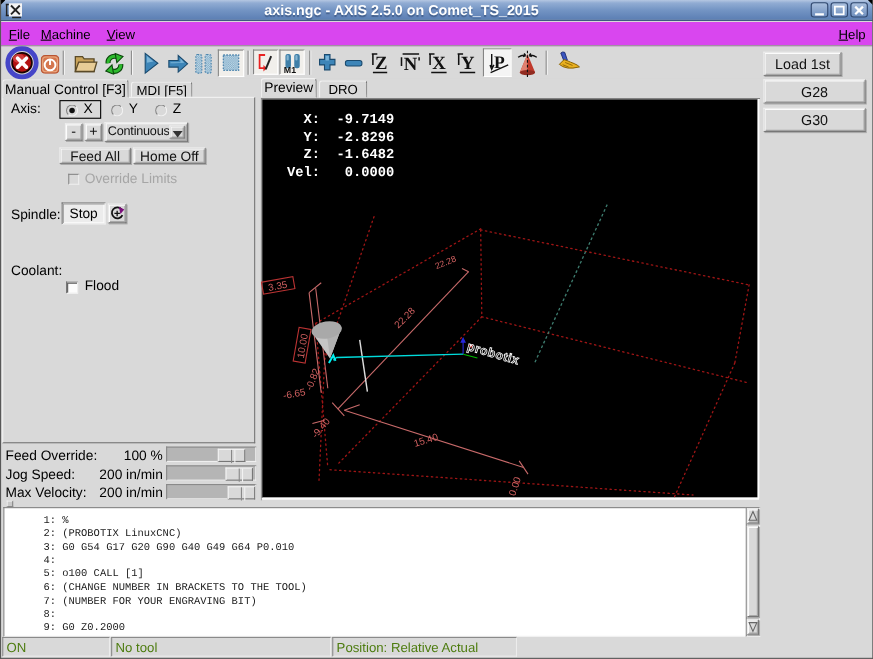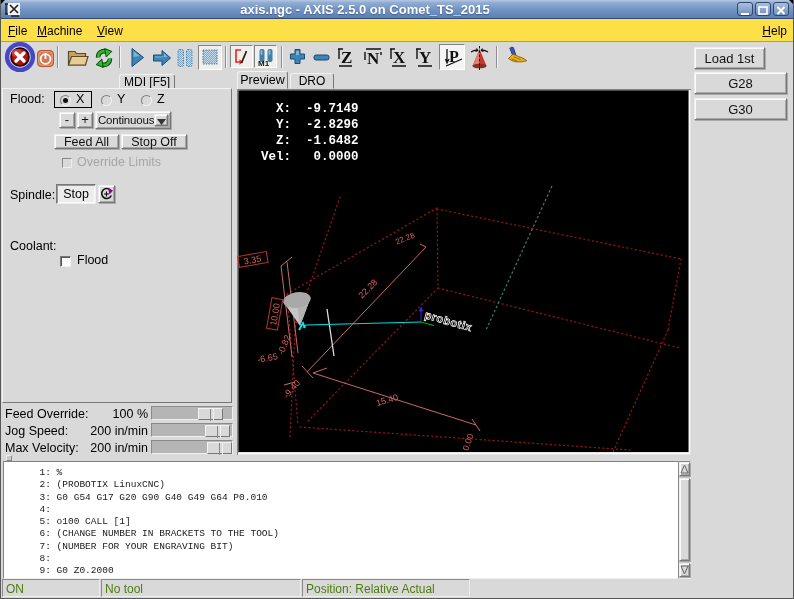--- a/index.html
+++ b/index.html
@@ -9,21 +9,21 @@
 
 #titlebar { position:absolute; left:0; top:0; width:794px; height:19px;
   background:linear-gradient(#b5c7e2 0%, #91acd3 15%, #7495c4 50%, #6587ba 80%, #5c7fb4 100%);
   border-bottom:1px solid #2e4b77; }
 #titlebar .corner { position:absolute; top:0; width:5px; height:5px; background:#000; }
 #title-text { position:absolute; left:0; right:0; top:2px; text-align:center; color:#fff;
   font-size:13px; font-weight:bold; text-shadow:0 1px 1px #44608c; }
 .tbtn { position:absolute; top:2px; width:16px; height:14px; border:1px solid #31486e;
   border-radius:3px; background:linear-gradient(#a9bfdd, #7090bf); color:#fff; }
 
-#menubar { position:absolute; left:1px; top:20px; width:792px; height:22px; background:#fde047;
+#menubar { position:absolute; left:1px; top:20px; width:792px; height:22px; background:#d946ef;
   border-bottom:1px solid #9a9a9a; font-size:12px; color:#000; }
 .menu-item { position:absolute; top:4px; }
 .menu-item u { text-decoration:underline; }
 
 #toolbar { position:absolute; left:1px; top:43px; width:792px; height:28px; background:#d9d9d9; }
 .tsep { position:absolute; top:3px; width:2px; height:22px; border-left:1px solid #8e8e8e; border-right:1px solid #f4f4f4; }
 .ticon { position:absolute; }
 
 .tsunk { position:absolute; border:1px solid; border-color:#848484 #ffffff #ffffff #848484; background:#f1efeb; }
 .tsunk .in { position:absolute; inset:0; }
@@ -222,41 +222,42 @@
     </svg>
     <div class="tsep" style="left:495px;"></div>
 
     <svg class="ticon" style="left:504px; top:3px;" width="23" height="24" viewBox="0 0 23 24">
       <path d="M4.8 2.2 Q6.5 0.6 8.4 1.6 L10.8 8.8 L7.8 9.8 Z" fill="#3a55c0" stroke="#1a2a70" stroke-width="0.8"></path>
       <path d="M7.8 8.2 L10.8 9.2 Q13.5 10.5 17 11.8 Q20 13 21.8 14.8 Q15.5 16.5 11 15.8 Q6 15 3.5 12.5 Q5.5 10.5 7.8 8.2 Z" fill="#e8b020" stroke="#8a6205" stroke-width="0.9"></path>
       <path d="M6.5 12.8 L12 15 M8.8 10.8 L15.5 13.5" stroke="#8a6205" stroke-width="0.8"></path>
     </svg>
   </div>
 
+  <div class="tab" style="left:2px; top:72px; width:115px; height:17px; border-bottom:1px solid #d9d9d9; z-index:3; font-size:12.5px; line-height:16px;">Manual Control [F3]</div>
   <div class="tab" style="left:119px; top:74px; width:56px; height:17px; line-height:14px;">MDI [F5]</div>
   <div id="lnb"></div>
 
-  <div style="position:absolute; left:10px; top:92px; font-size:12.5px;">Flood:</div>
+  <div style="position:absolute; left:10px; top:92px; font-size:12.5px;">Axis:</div>
   <div style="position:absolute; left:54px; top:91px; width:38px; height:17px; border:1px solid #000;"></div>
   <div class="radio" style="left:60px; top:95px;">
       <span class="rdot"></span>
     </div>
   <div style="position:absolute; left:76px; top:92px; font-size:12.5px;">X</div>
   <div class="radio" style="left:101px; top:95px;"></div>
   <div style="position:absolute; left:117px; top:92px; font-size:12.5px;">Y</div>
   <div class="radio" style="left:141px; top:95px;"></div>
   <div style="position:absolute; left:157px; top:92px; font-size:12.5px;">Z</div>
   <div class="btn" style="left:59px; top:112px; width:16px; height:16px; line-height:14px;">-</div>
   <div class="btn" style="left:77px; top:112px; width:16px; height:16px; line-height:14px;">+</div>
   <div class="btn" style="left:95px; top:111px; width:76px; height:18px; line-height:17px; text-align:left; padding-left:2px; font-size:11.5px; letter-spacing:-0.2px;">Continuous</div>
   <div class="btn" style="left:154px; top:114px; width:14px; height:12px;"><svg width="13" height="10">
         <path d="M2 2 L11 2 L6.5 8 Z" fill="#333"></path>
       </svg></div>
   <div class="btn" style="left:54px; top:134px; width:65px; height:15px; line-height:14px; font-size:12.5px;">Feed All</div>
-  <div class="btn" style="left:121px; top:134px; width:66px; height:15px; line-height:14px; font-size:12.5px;">Stop Off</div>
+  <div class="btn" style="left:121px; top:134px; width:66px; height:15px; line-height:14px; font-size:12.5px;">Home Off</div>
   <div style="position:absolute; left:62px; top:158px; width:10px; height:10px; background:#d9d9d9; border:1px solid; border-color:#888 #eee #eee #888;"></div>
   <div style="position:absolute; left:77px; top:155px; font-size:12.5px; color:#a6a6a6;">Override Limits</div>
   <div style="position:absolute; left:10px; top:188px; font-size:12.5px;">Spindle:</div>
   <div class="sunken" style="position:absolute; left:56px; top:184px; width:40px; height:20px; background:#ececec; font-size:12.5px; text-align:center; line-height:18px;">Stop</div>
   <div class="btn" style="left:98px; top:185px; width:17px; height:18px;">
     <svg width="15" height="16" viewBox="0 0 15 16">
       <path d="M11.5 4.2 A5 5 0 1 0 12.3 9.5" fill="none" stroke="#111" stroke-width="1.6"></path>
       <path d="M9 2 L14 4.5 L10.5 8.5 Z" fill="#7a0f7a"></path>
       <path d="M7.5 5.5 L7.5 10.5 M5 8 L10 8" stroke="#111" stroke-width="1.2"></path>
     </svg>

